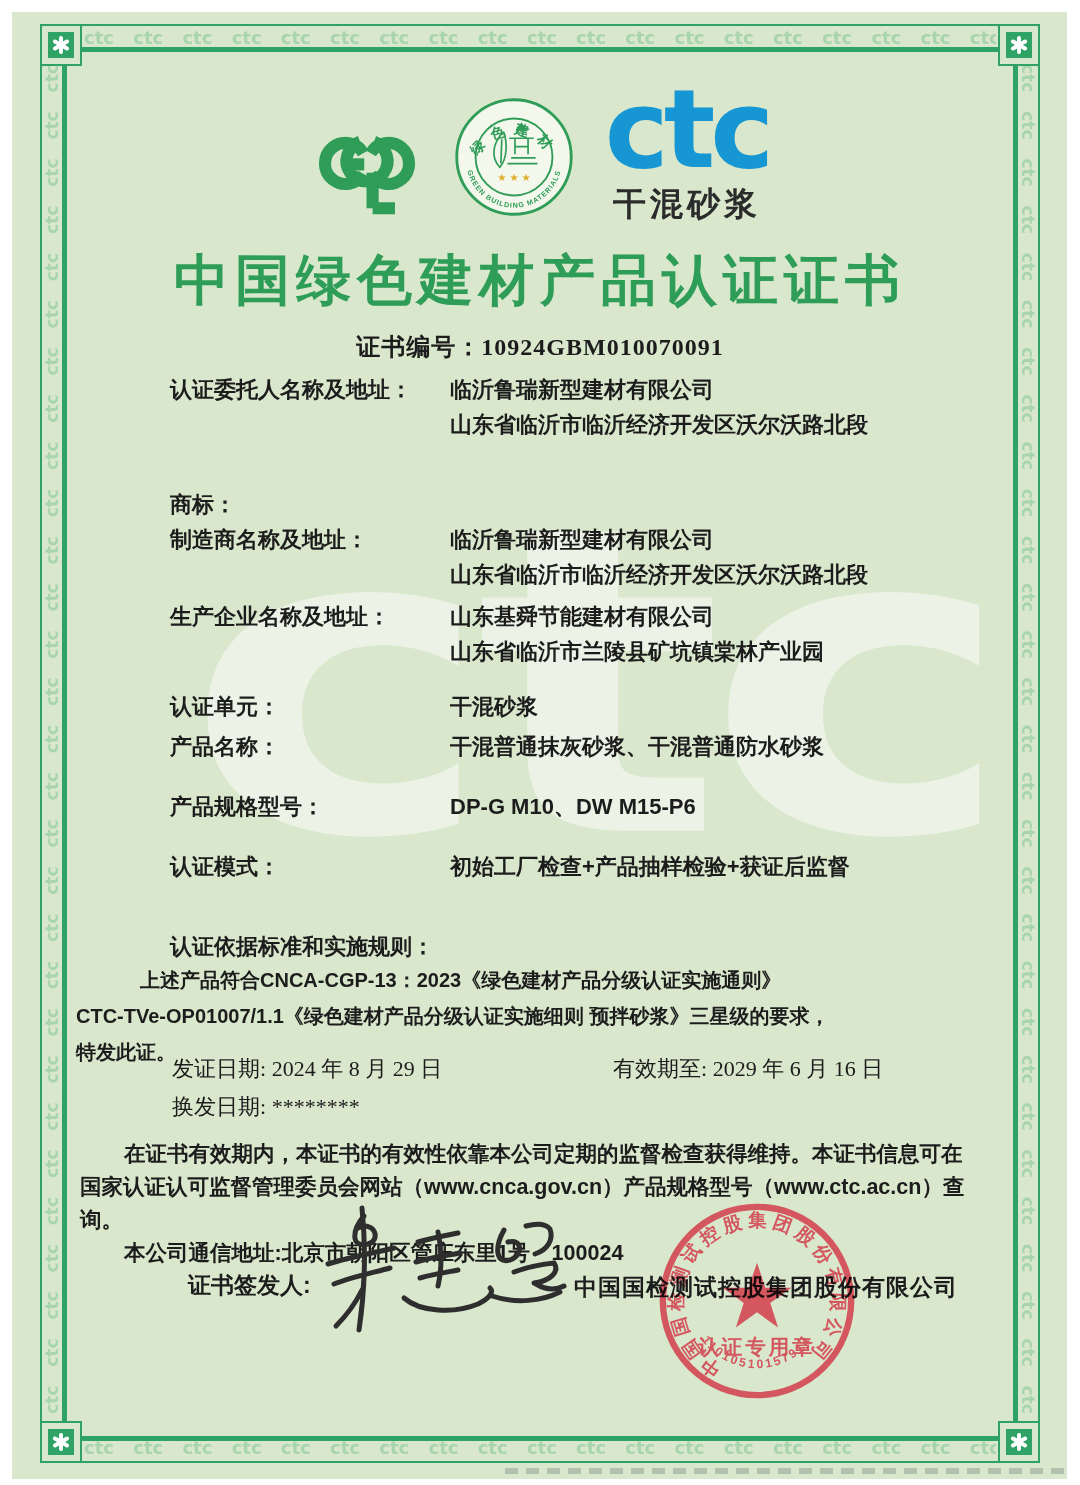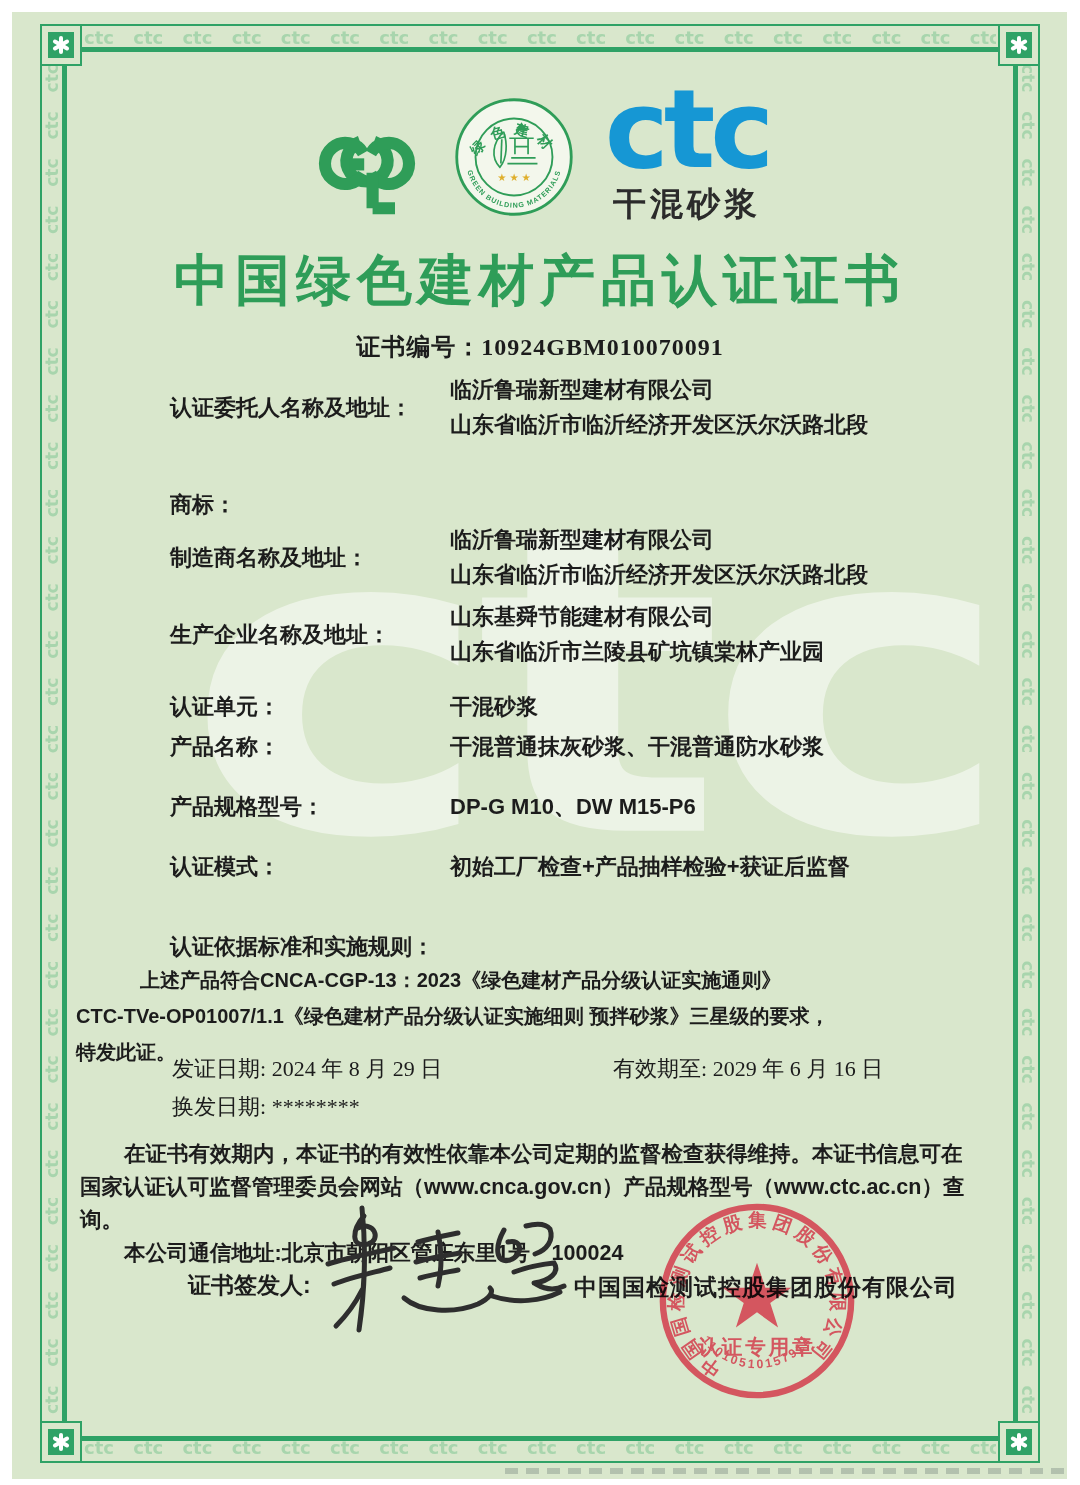--- a/index.html
+++ b/index.html
@@ -54,21 +54,21 @@
     letter-spacing:-5px;color:var(--blue);}
   .ctccap{font-weight:bold;font-size:33px;letter-spacing:4px;color:#2b2b2b;margin-top:14px;}
 
   .title{position:absolute;left:0;right:0;top:244px;text-align:center;
     font-family:"Liberation Serif","DejaVu Serif",serif;font-weight:bold;
     font-size:55px;letter-spacing:6px;color:var(--titleg);}
   .certno{position:absolute;left:0;right:0;top:331px;text-align:center;
     font-family:"Liberation Serif","DejaVu Serif",serif;font-weight:bold;font-size:24px;letter-spacing:1px;}
 
   .fields{position:absolute;left:170px;top:372px;width:770px;}
-  .frow{display:flex;align-items:center;}
+  .frow{display:flex;}
   .flabel{width:280px;flex:0 0 280px;font-weight:bold;font-size:22px;line-height:35px;}
   .fvals{flex:1;font-weight:bold;font-size:22px;line-height:35px;}
   .mb8{margin-bottom:8px;} .mb0{margin-bottom:0;margin-top:45px;} .mb7{margin-bottom:7px;}
   .mb20{margin-bottom:20px;} .mb5{margin-bottom:5px;} .mb25{margin-bottom:25px;} .mb1{margin-bottom:18px;}
 
   .statement{position:absolute;left:76px;right:59px;top:962px;
     font-weight:bold;font-size:20px;line-height:36px;}
   .statement .ind{text-indent:64px;}
 
   .dates-left{position:absolute;left:172px;top:1050px;

